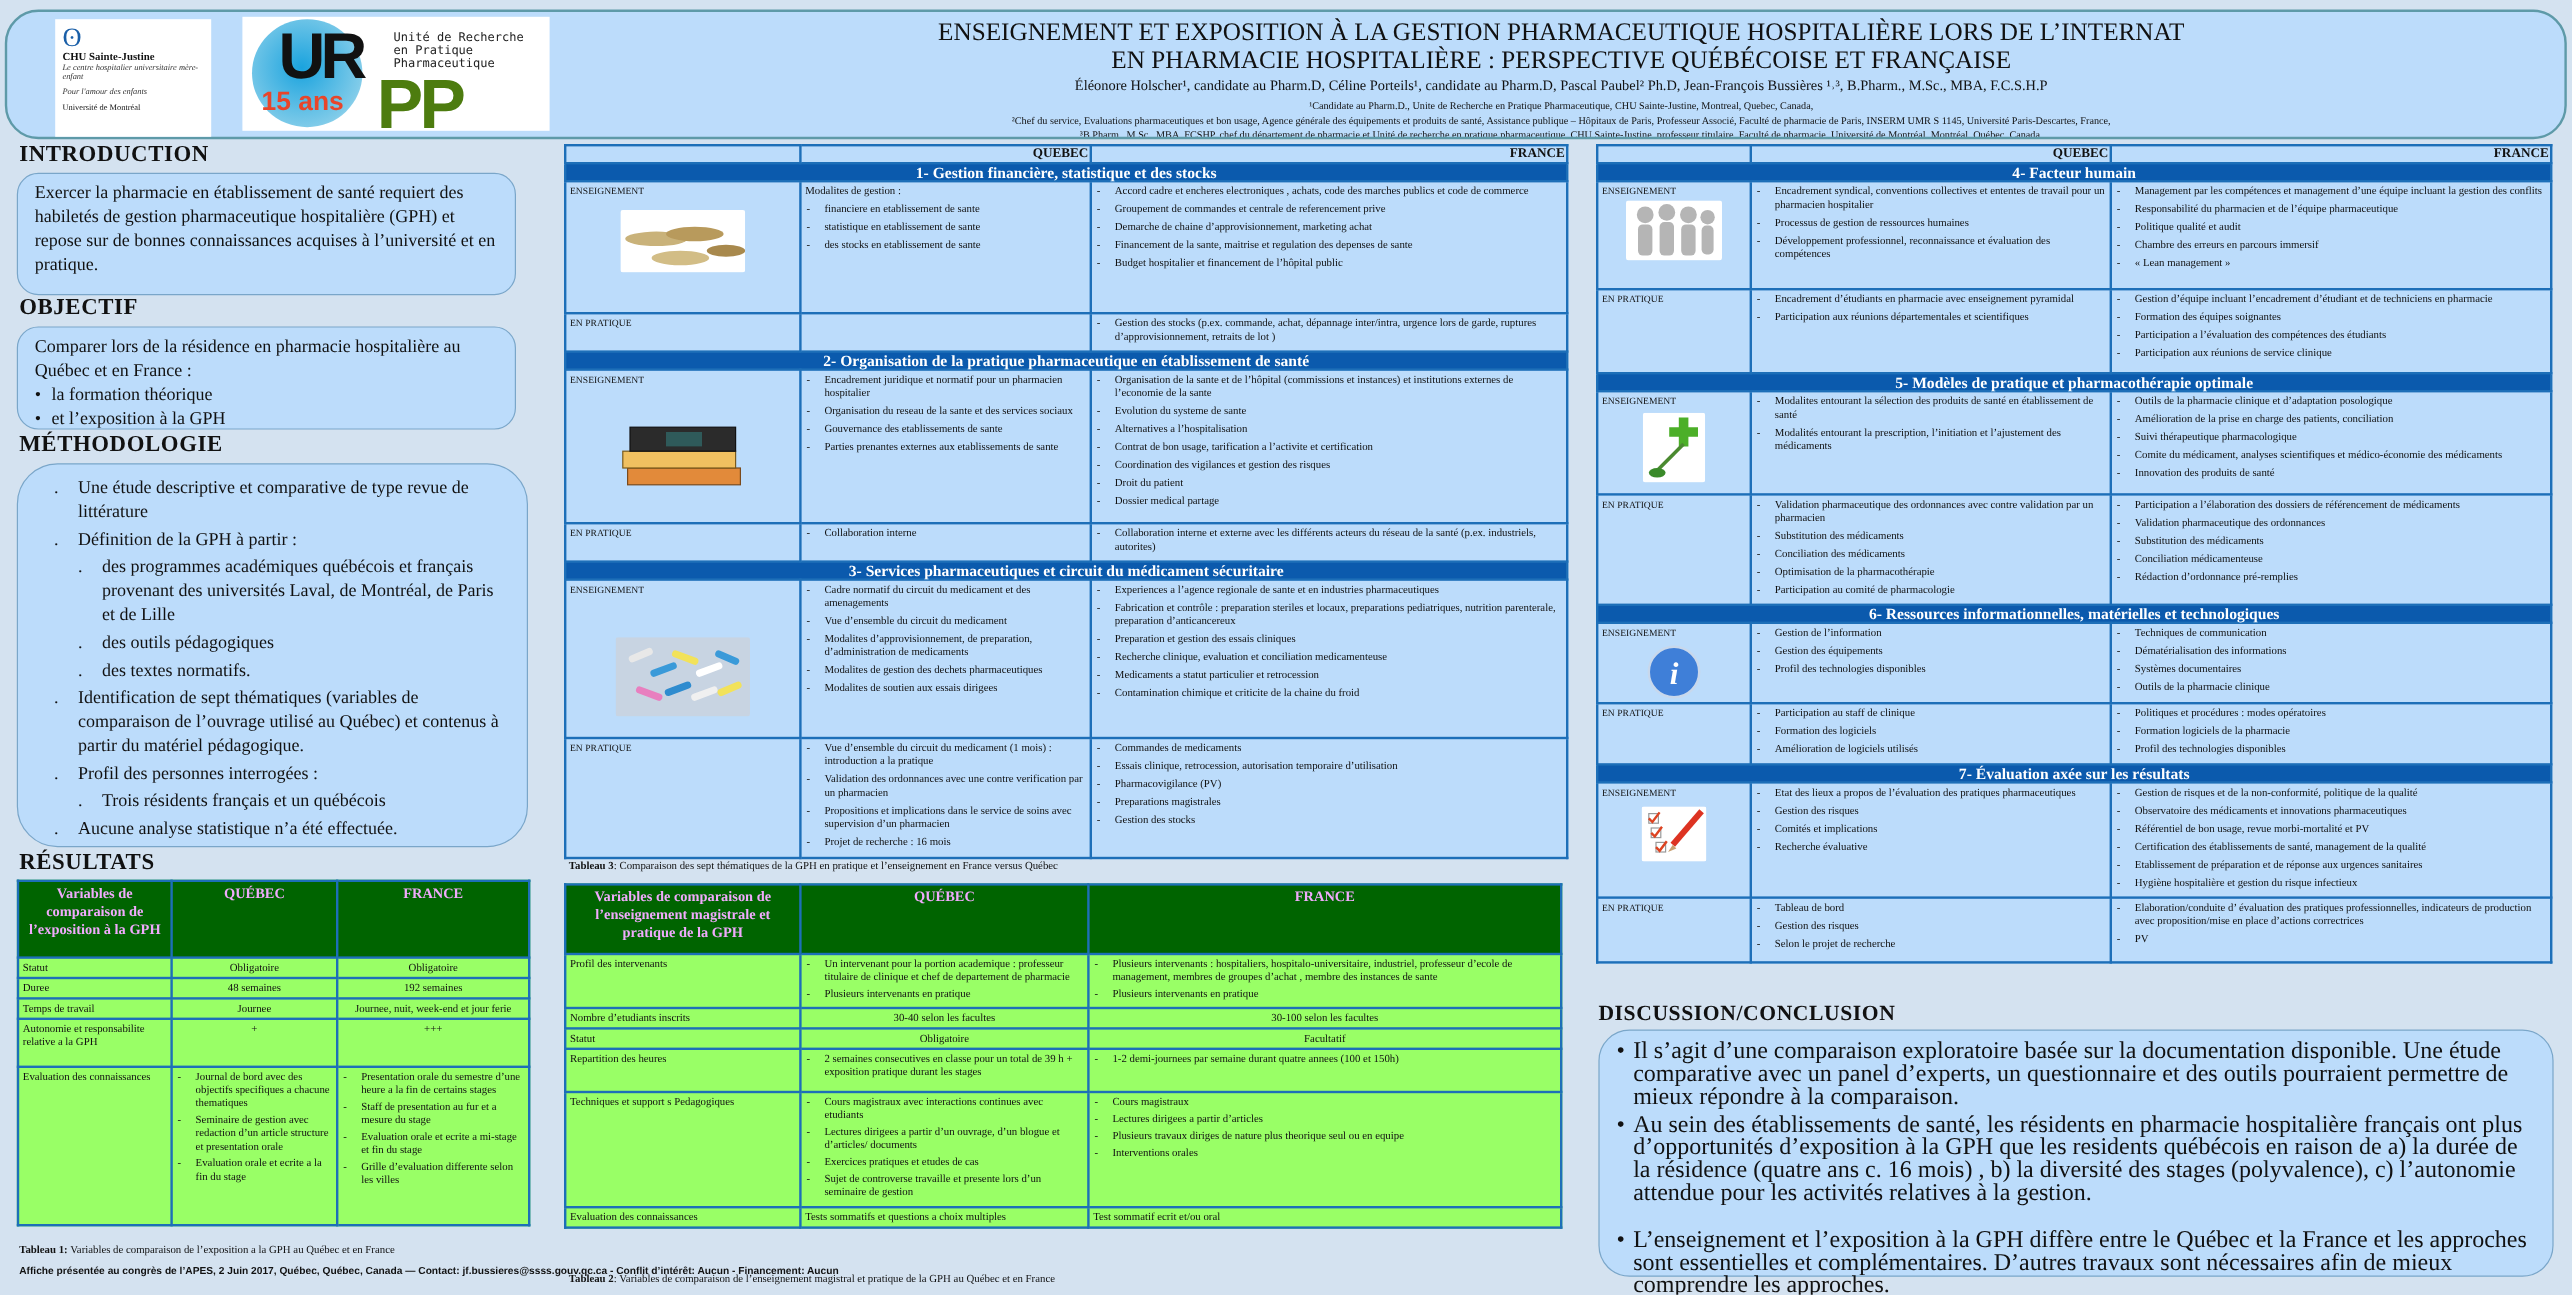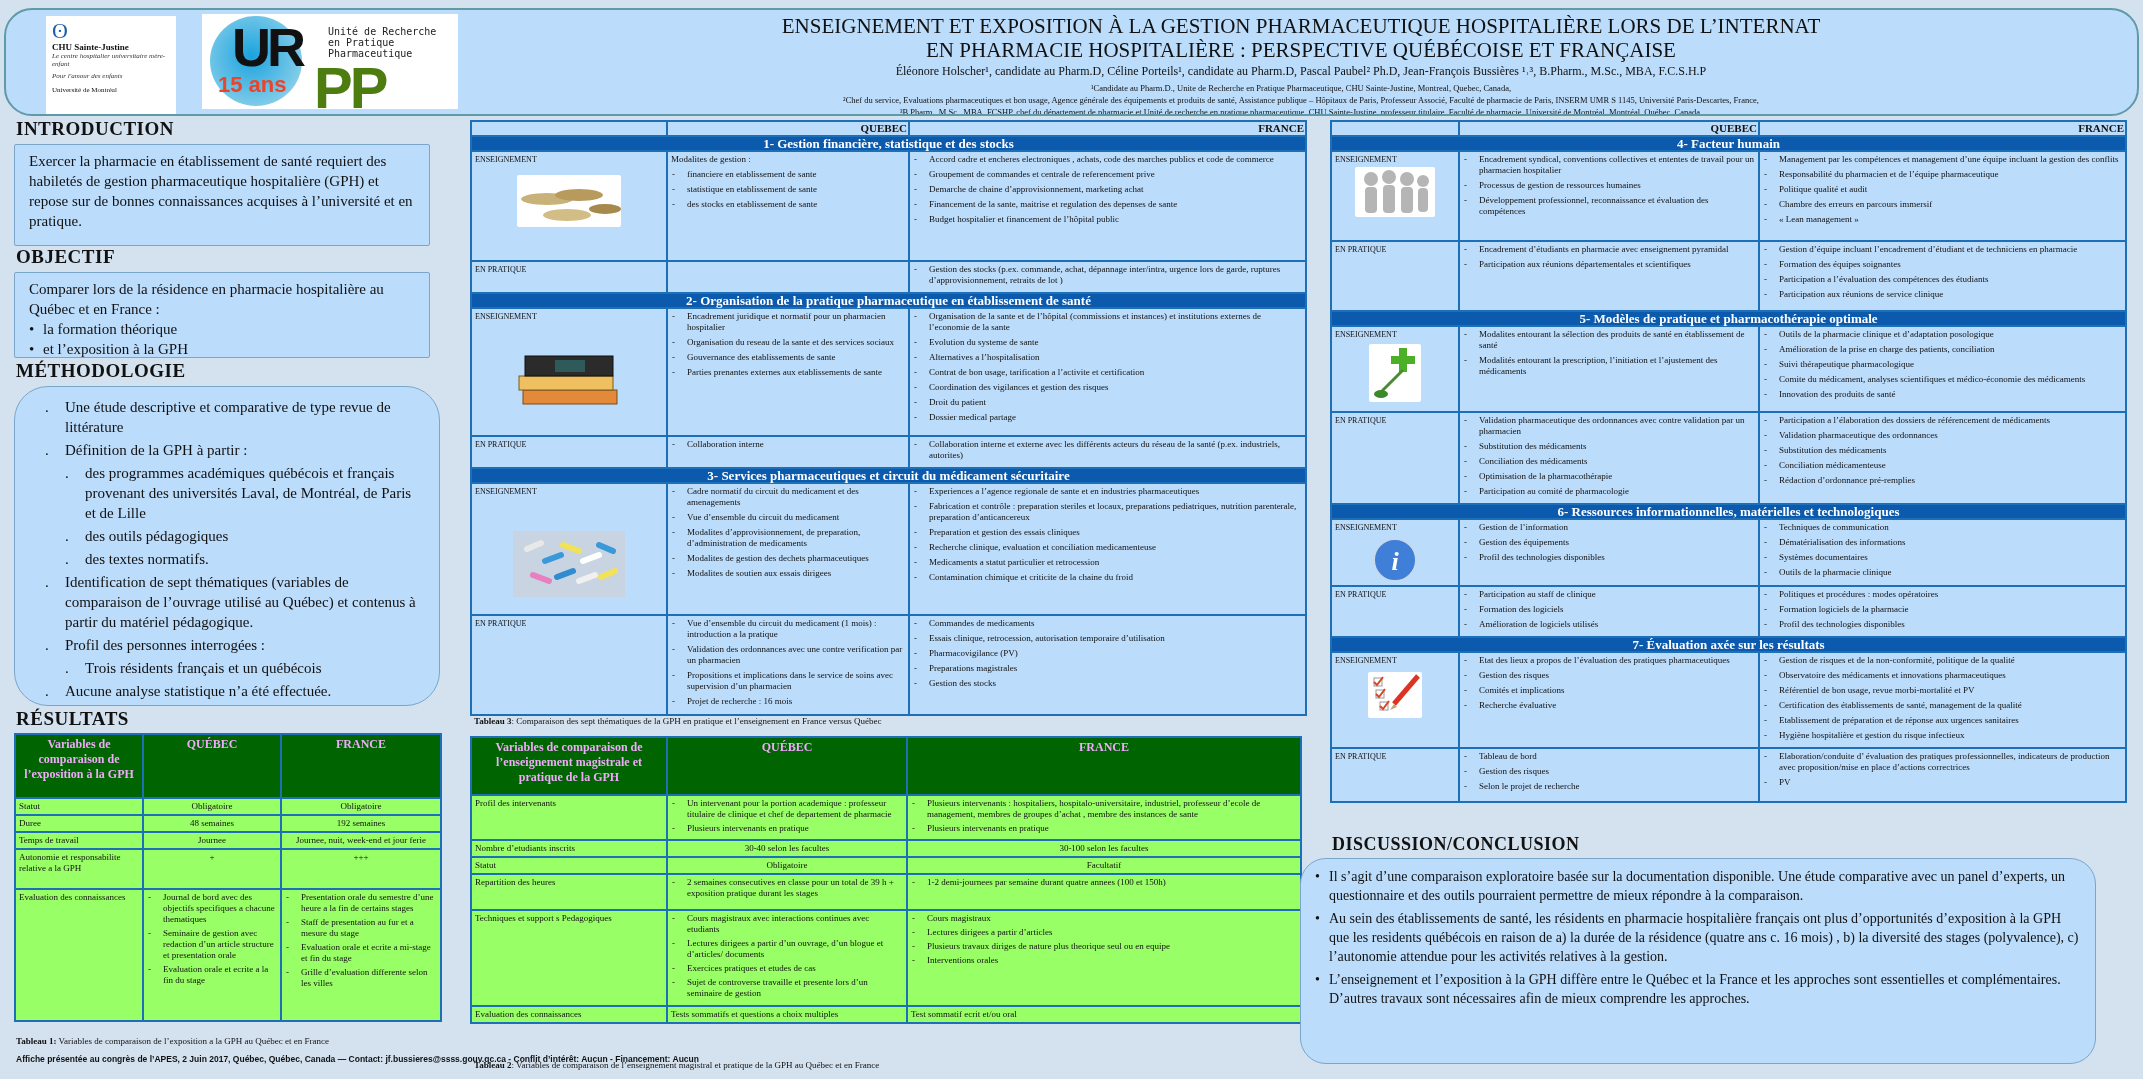--- a/index.html
+++ b/index.html
@@ -13,21 +13,21 @@
 .logo2 .circ{position:absolute;left:8px;top:2px;width:92px;height:90px;border-radius:50%;background:radial-gradient(circle at 45% 45%,#1aa3de,#7fcbe9 70%,#cfe9f4)}
 .logo2 .ur{position:absolute;left:30px;top:2px;font:bold 54px "Liberation Sans",sans-serif;color:#111;letter-spacing:-4px}
 .logo2 .pp{position:absolute;left:112px;top:40px;font:bold 58px "Liberation Sans",sans-serif;color:#4d7c0f;letter-spacing:-3px}
 .logo2 .ans{position:absolute;left:16px;top:58px;font:bold 22px "Liberation Sans",sans-serif;color:#e8452a}
 .logo2 .txt{position:absolute;left:126px;top:12px;font:10px "DejaVu Sans Mono",monospace;line-height:1.1;color:#222}
 .title{position:absolute;left:460px;top:4px;width:1670px;text-align:center}
 .title h1{font-size:21px;font-weight:normal;line-height:24px}
 .title .auth{font-size:12px;margin-top:2px}
 .title .aff{font-size:8.5px;line-height:12px}
 .sec{position:absolute;font-weight:bold;font-size:19px;letter-spacing:.5px}
-.box{position:absolute;background:#bcdcfb;border:1.5px solid #7aa6c9;border-radius:2px;font-size:15px;line-height:20px;padding:6px 14px}
+.box{position:absolute;background:#bcdcfb;border:1.5px solid #7aa6c9;border-radius:18px;font-size:15px;line-height:20px;padding:6px 14px}
 .box ul{list-style:none}
 .box li{position:relative;padding-left:14px}
 .box li:before{content:"•";position:absolute;left:0}
 .meth li{padding-left:36px;margin-bottom:3px}
 .meth li:before{content:".";left:16px}
 .meth li.sub{padding-left:56px}
 .meth li.sub:before{left:36px}
 table{border-collapse:collapse;position:absolute;background:#bcdcfb}
 td,th{border:2px solid #1d6fb8;vertical-align:top;font-size:9px;line-height:11px;padding:2px 3px}
 .t3 th{font-size:11px;text-align:right;padding:1px}
@@ -594,21 +594,21 @@
           <ul>
       <li>Elaboration/conduite d’ évaluation des pratiques professionnelles, indicateurs de production avec proposition/mise en place d’actions correctrices</li>
       <li>PV</li>
           </ul>
         </td>
   </tr>
 </tbody>
   </table>
 
 <div class="sec" style="left:1332px;top:834px;font-size:18px">DISCUSSION/CONCLUSION</div>
-<div class="box" style="left:1300px;top:858px;width:796px;height:206px;border-radius:26px;font-size:14px;line-height:19px;padding:8px 14px">
+<div class="box" style="left:1332px;top:858px;width:796px;height:206px;border-radius:26px;font-size:20px;line-height:19px;padding:8px 14px">
   <ul>
     <li style="margin-bottom:4px">Il s’agit d’une comparaison exploratoire basée sur la documentation disponible. Une étude comparative avec un panel d’experts, un questionnaire et des outils pourraient permettre de mieux répondre à la comparaison.</li>
-    <li style="margin-bottom:4px">Au sein des établissements de santé, les résidents en pharmacie hospitalière français ont plus d’opportunités d’exposition à la GPH que les residents québécois en raison de a) la durée de la résidence (quatre ans c. 16 mois) , b) la diversité des stages (polyvalence), c) l’autonomie attendue pour les activités relatives à la gestion.</li>
+    <li style="margin-bottom:20px">Au sein des établissements de santé, les résidents en pharmacie hospitalière français ont plus d’opportunités d’exposition à la GPH que les residents québécois en raison de a) la durée de la résidence (quatre ans c. 16 mois) , b) la diversité des stages (polyvalence), c) l’autonomie attendue pour les activités relatives à la gestion.</li>
     <li>L’enseignement et l’exposition à la GPH diffère entre le Québec et la France et les approches sont essentielles et complémentaires.   D’autres travaux sont nécessaires afin de mieux comprendre les approches.</li>
   </ul>
 </div>
 
 <div class="footer">Affiche présentée au congrès de l’APES, 2 Juin 2017, Québec, Québec, Canada — Contact: jf.bussieres@ssss.gouv.qc.ca  -  Conflit d’intérêt: Aucun  - Financement:  Aucun</div>
 
 </body></html>

